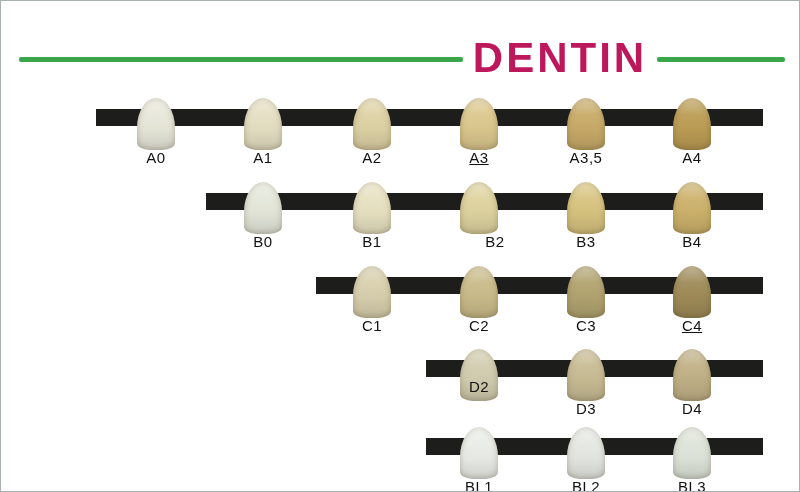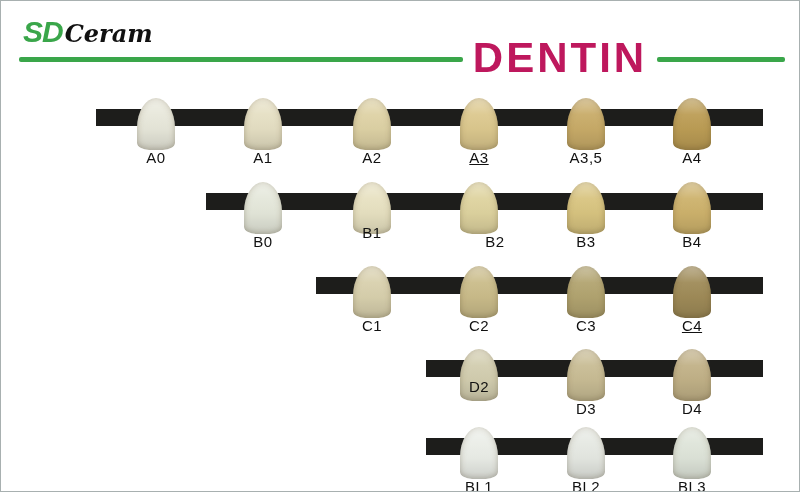--- a/index.html
+++ b/index.html
@@ -63,23 +63,20 @@
     font-size:118px;line-height:1;
     color:rgba(207,197,177,0.88);
     pointer-events:none;
   }
 </style>
 </head>
 <body>
 
 <div id="page">
 
-  <div id="logo">
-    <span class="sd" style="color: rgb(58, 166, 74);">SD</span><span class="ceram">Ceram</span>
-  </div>
 
   <div id="line-left" class="green-line" style="background: rgb(58, 166, 74);"></div>
   <div id="title">DENTIN</div>
   <div id="line-right" class="green-line" style="background: rgb(58, 166, 74);"></div>
 
   <div id="stage">
       <div class="bar" style="left: 95px; top: 108px; width: 667px; background: rgb(29, 29, 27);"></div>
       <div class="tooth" style="left: 136px; top: 97px; background-color: rgb(231, 231, 218);"></div>
       <div class="shade-label" style="left: 125px; top: 148px;">A0</div>
       <div class="tooth" style="left: 243px; top: 97px; background-color: rgb(229, 223, 195);"></div>
@@ -89,21 +86,21 @@
       <div class="tooth" style="left: 459px; top: 97px; background-color: rgb(220, 200, 142);"></div>
       <div class="shade-label" style="left: 448px; top: 148px; text-decoration: underline;">A3</div>
       <div class="tooth" style="left: 566px; top: 97px; background-color: rgb(200, 171, 104);"></div>
       <div class="shade-label" style="left: 555px; top: 148px;">A3,5</div>
       <div class="tooth" style="left: 672px; top: 97px; background-color: rgb(188, 157, 85);"></div>
       <div class="shade-label" style="left: 661px; top: 148px;">A4</div>
       <div class="bar" style="left: 205px; top: 192px; width: 557px; background: rgb(29, 29, 27);"></div>
       <div class="tooth" style="left: 243px; top: 181px; background-color: rgb(228, 231, 218);"></div>
       <div class="shade-label" style="left: 232px; top: 232px;">B0</div>
       <div class="tooth" style="left: 352px; top: 181px; background-color: rgb(231, 225, 193);"></div>
-      <div class="shade-label" style="left: 341px; top: 223px;">B1</div>
+      <div class="shade-label" style="left: 341px; top: 232px;">B1</div>
       <div class="tooth" style="left: 459px; top: 181px; background-color: rgb(222, 211, 159);"></div>
       <div class="shade-label" style="left: 464px; top: 232px;">B2</div>
       <div class="tooth" style="left: 566px; top: 181px; background-color: rgb(216, 196, 128);"></div>
       <div class="shade-label" style="left: 555px; top: 232px;">B3</div>
       <div class="tooth" style="left: 672px; top: 181px; background-color: rgb(205, 178, 108);"></div>
       <div class="shade-label" style="left: 661px; top: 232px;">B4</div>
       <div class="bar" style="left: 315px; top: 276px; width: 447px; background: rgb(29, 29, 27);"></div>
       <div class="tooth" style="left: 352px; top: 265px; background-color: rgb(216, 208, 173);"></div>
       <div class="shade-label" style="left: 341px; top: 316px;">C1</div>
       <div class="tooth" style="left: 459px; top: 265px; background-color: rgb(202, 188, 138);"></div>

